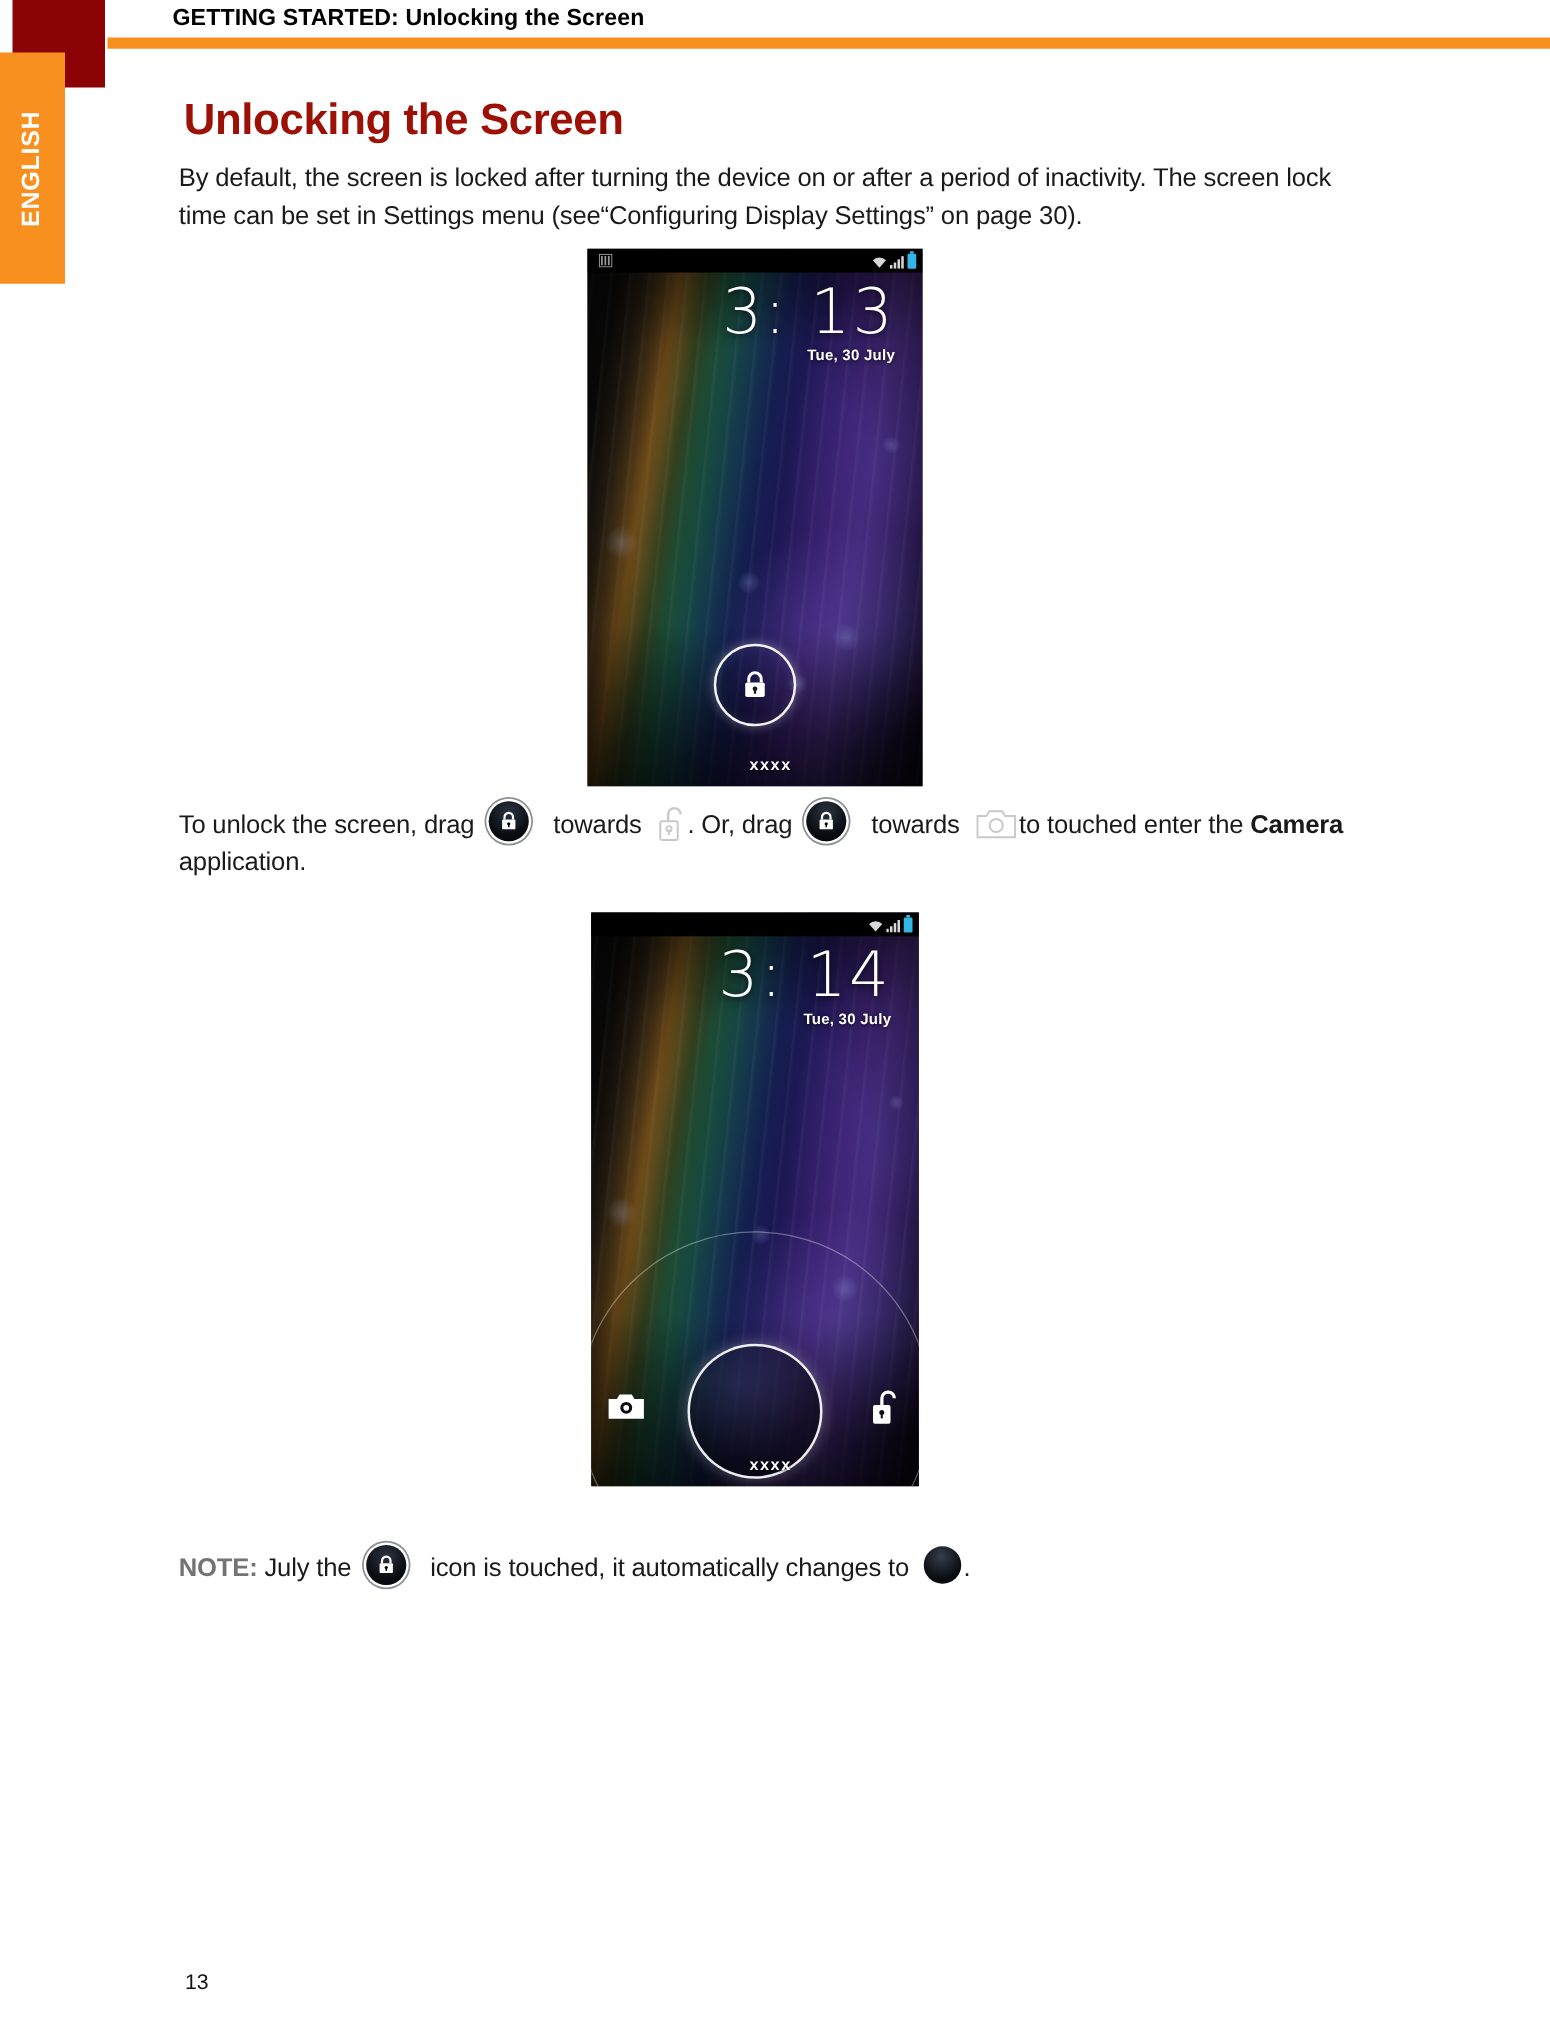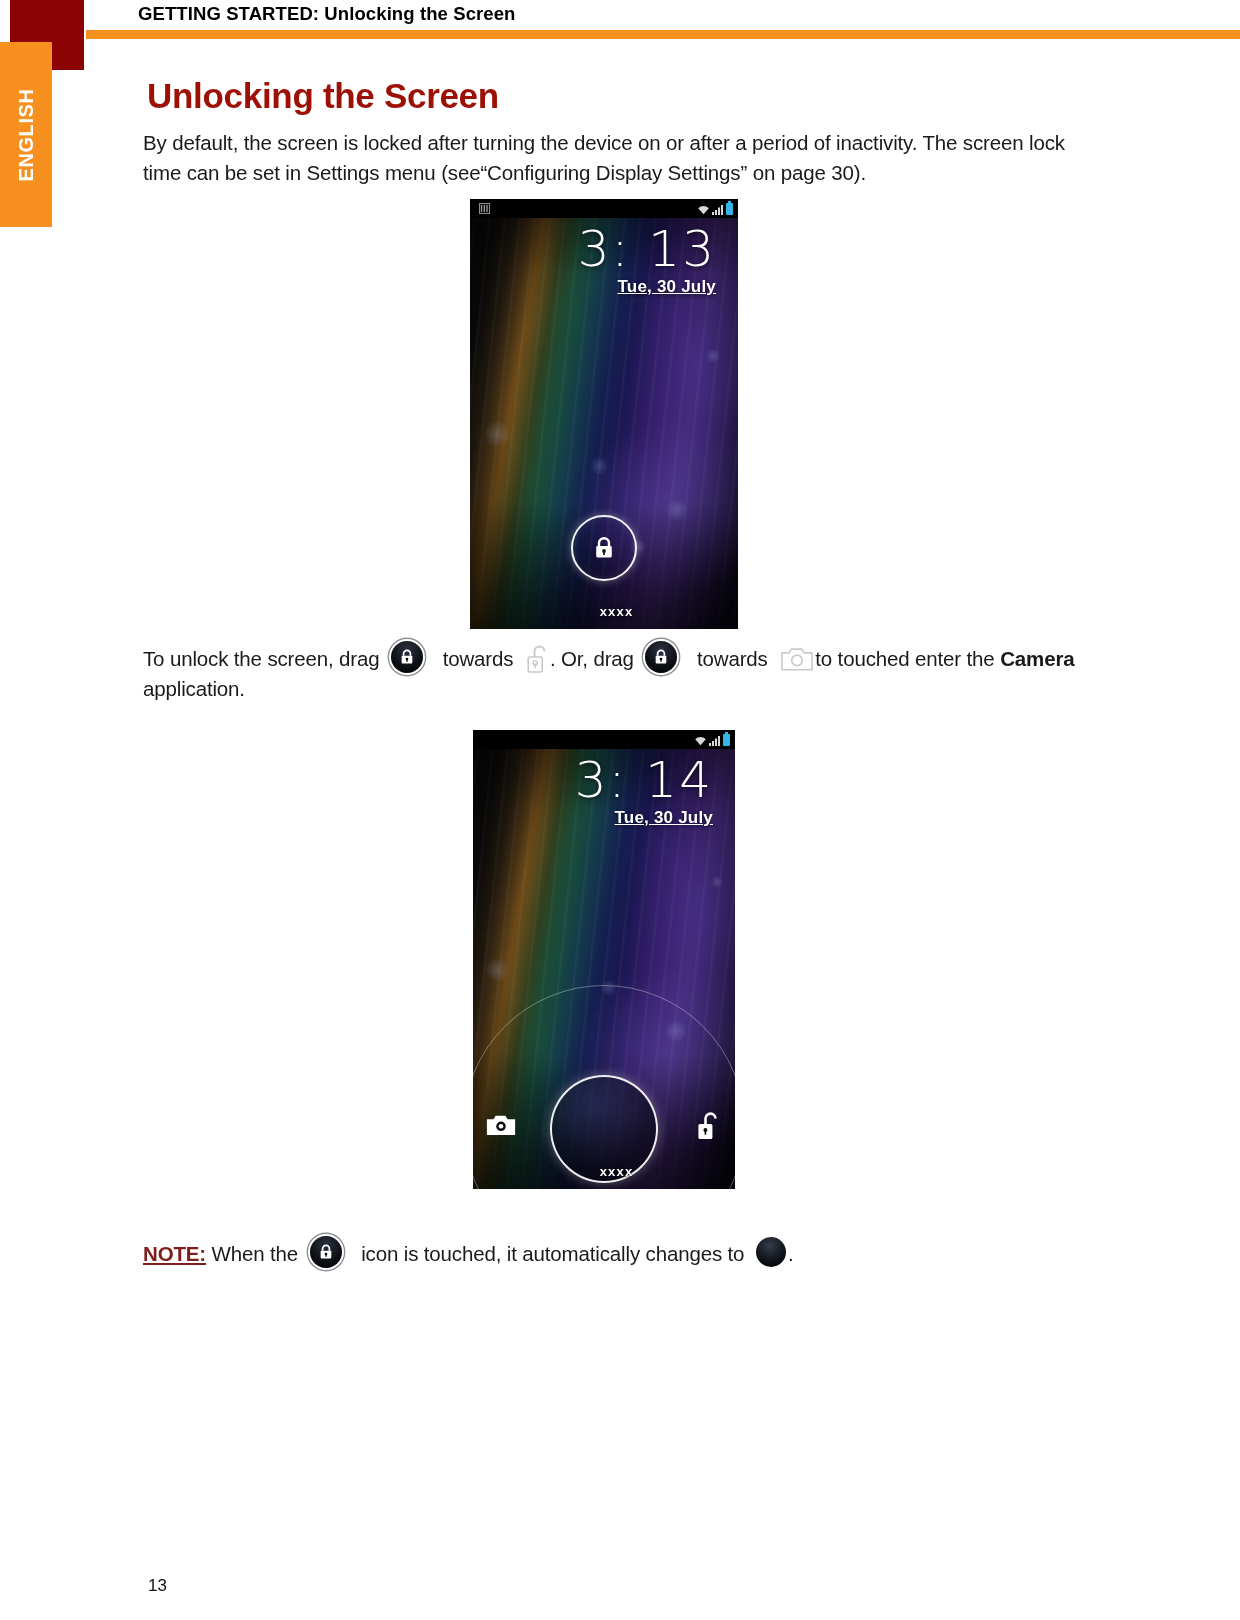--- a/index.html
+++ b/index.html
@@ -263,26 +263,25 @@
     font-family: "DejaVu Sans", sans-serif;
     font-weight: 300;
     font-size: 50px;
     line-height: 52px;
     color: #ffffff;
     letter-spacing: 2px;
     text-shadow: 0 1px 5px rgba(0,0,0,0.65);
   }
   .lock-date {
     margin-top: 2px;
-    font-size: 17px;
+    font-size: 12px;
     font-weight: bold;
     color: #ffffff;
     letter-spacing: 0.2px;
     text-shadow: 0 1px 4px rgba(0,0,0,0.7);
-    text-decoration: underline;
   }
 
   
   .ring-lock {
     position: absolute;
     left: 50%;
     bottom: 48px;
     transform: translateX(-50%);
     width: 62px; height: 62px;
     border: 2.4px solid rgba(255,255,255,0.95);
@@ -352,23 +351,22 @@
   .note-line {
     position: absolute;
     left: 143px;
     top: 1236px;
     width: 1000px;
     font-size: 20.5px;
     color: #1a1a1a;
     letter-spacing: -0.15px;
   }
   .note-label {
-    color: #7f1d1d;
+    color: #737373;
     font-weight: bold;
-    text-decoration: underline;
   }
 
   
   .page-number {
     position: absolute;
     left: 148px;
     top: 1576px;
     font-size: 17px;
     color: #111111;
   }
@@ -523,21 +521,21 @@
       </svg>
 
       <div class="xxxx">xxxx</div>
     </div>
   </div>
 
 </div>
 
 <div class="note-line">
   <span class="note-label">NOTE:</span>
-  <span>When the</span>
+  <span>July the</span>
   <span class="inline-icon ic-lock-badge">
     <svg class="glyph" width="15" height="17" viewBox="0 0 22 24">
       <path d="M6 10 V7.2 A5 5 0 0 1 16 7.2 V10" fill="none" stroke="#ffffff" stroke-width="2.6"></path>
       <rect x="3.2" y="10" width="15.6" height="11.5" rx="1.4" fill="#ffffff"></rect>
       <circle cx="11" cy="15" r="1.9" fill="#000000"></circle>
       <rect x="10.1" y="15" width="1.8" height="4" fill="#000000"></rect>
     </svg>
   </span>
   <span>icon is touched, it automatically changes to</span>
   <span class="inline-icon ic-dot-badge"></span><span>.</span>

